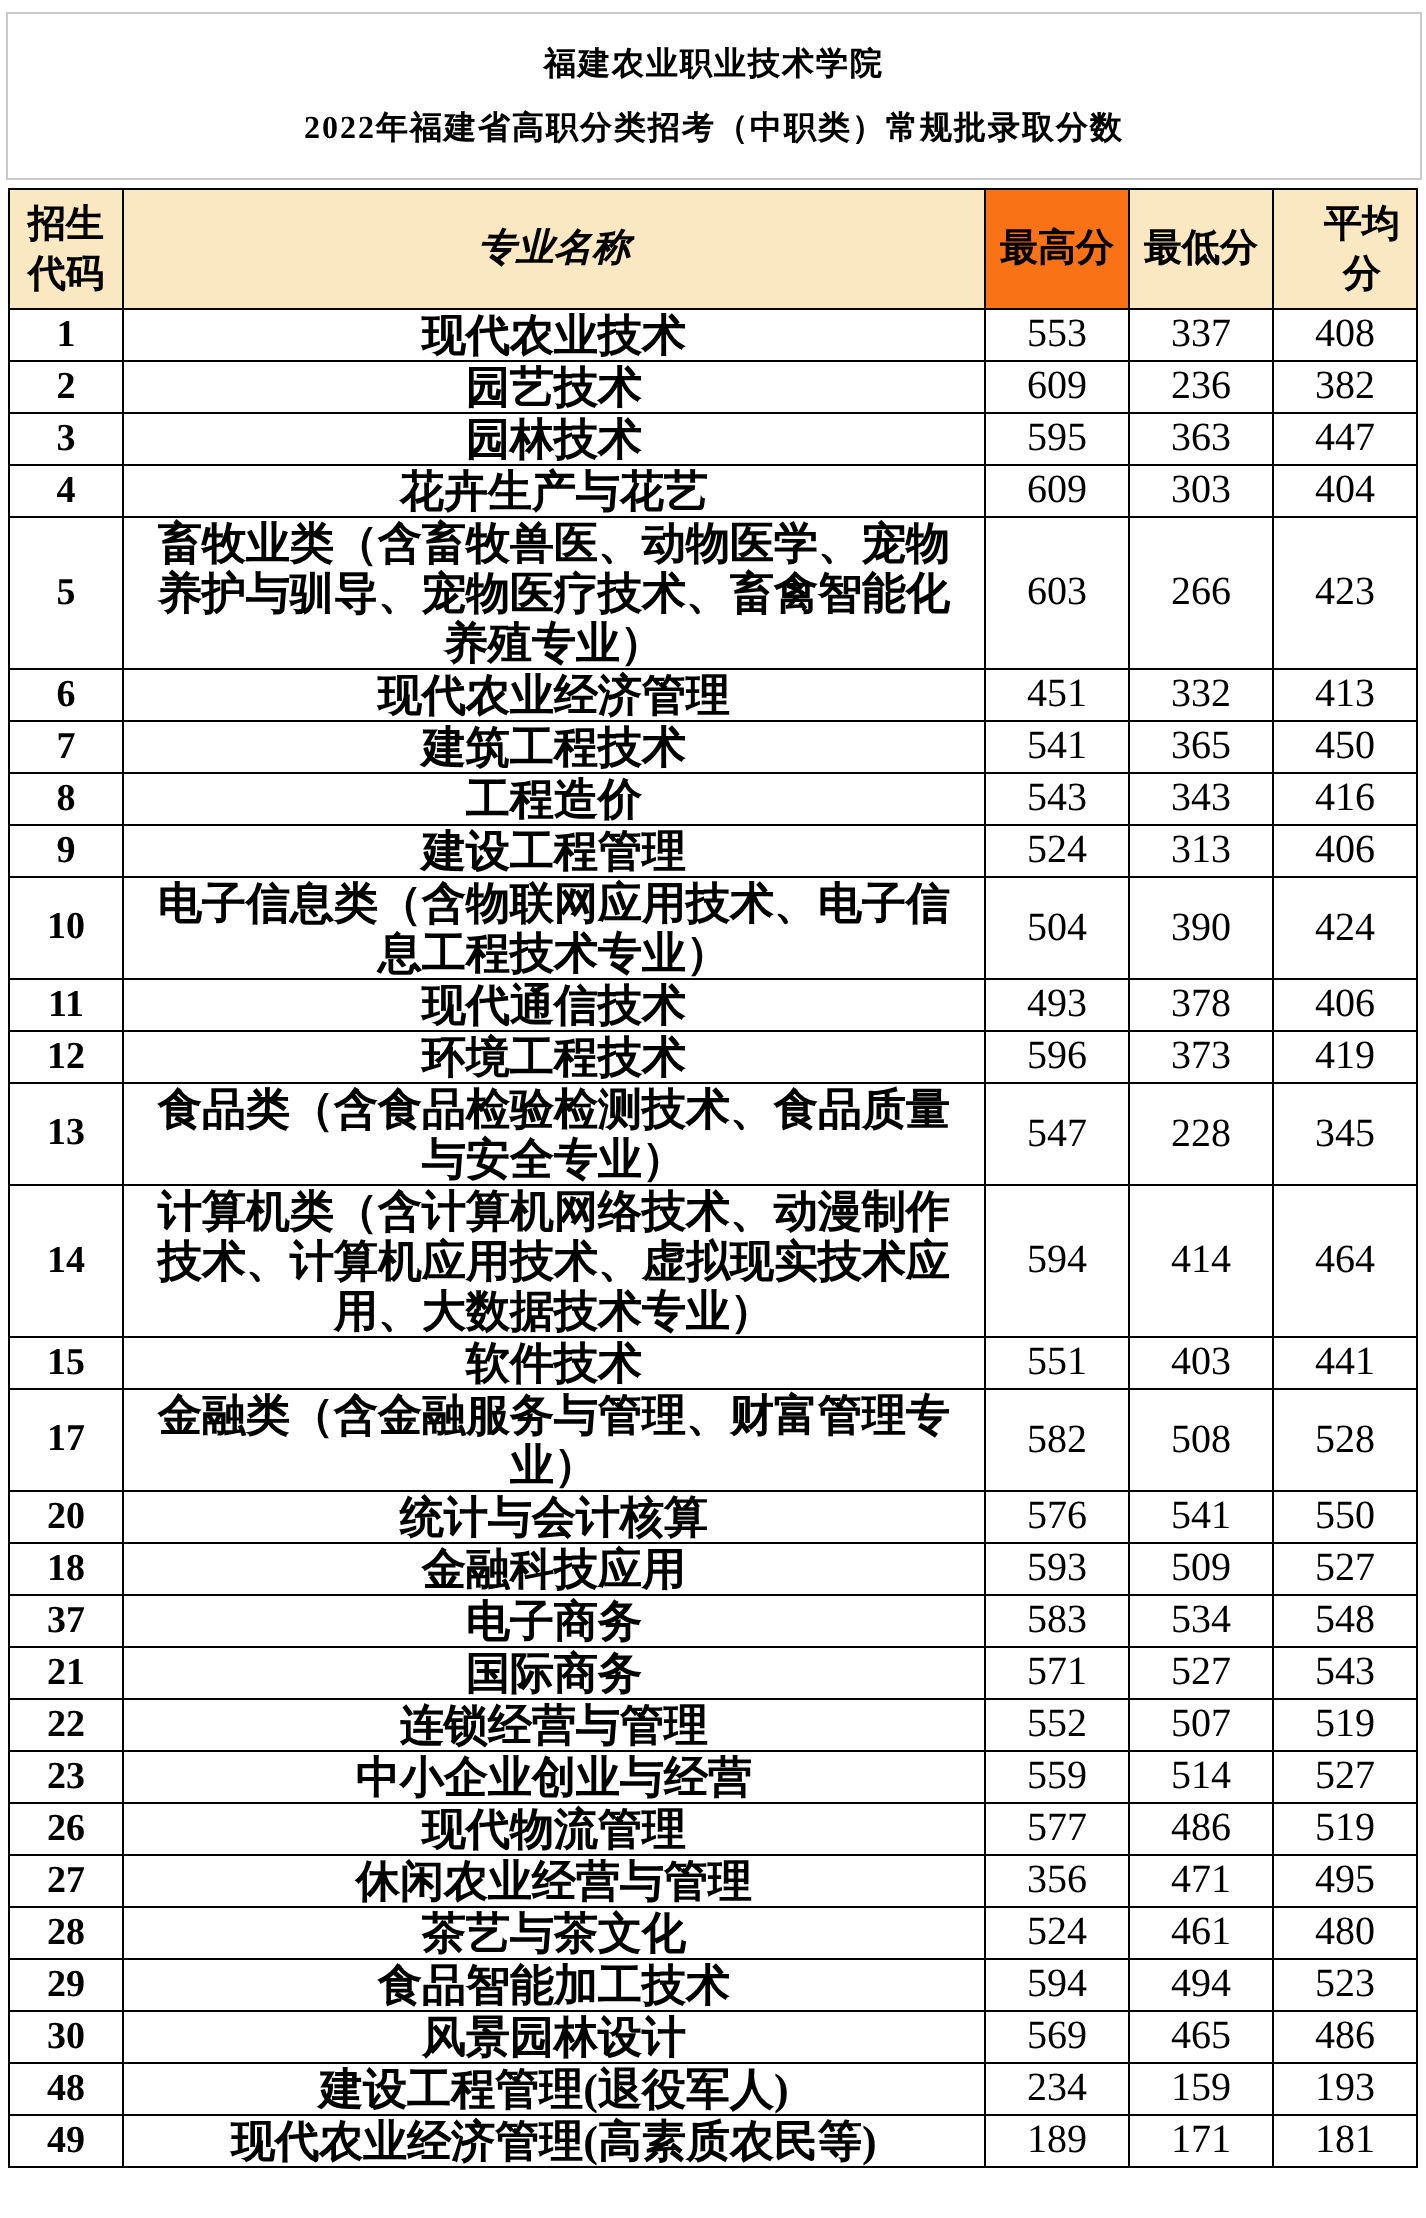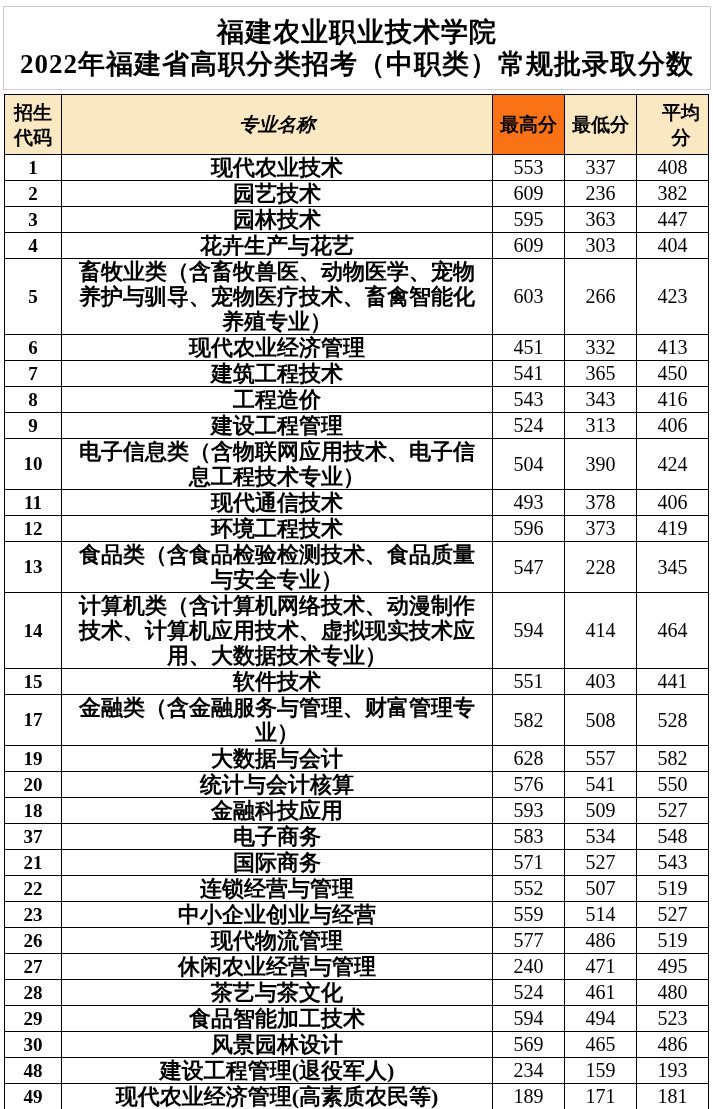--- a/index.html
+++ b/index.html
@@ -7,21 +7,21 @@
     width:713px;height:1109px;background:#ffffff;color:#000;
     font-family:"Liberation Serif","DejaVu Serif",serif;
     overflow:hidden;
   }
   .title-box{
     margin:6px 2px 4px 3px;height:84px;box-sizing:border-box;
     border:1px solid #c9c9ce;background:#ffffff;
     display:flex;flex-direction:column;justify-content:center;gap:1px;
   }
   .title-line{
-    text-align:center;font-weight:bold;font-size:27px;line-height:31px;
+    text-align:center;font-weight:bold;font-size:16px;line-height:31px;
     letter-spacing:1px;
   }
   table.score-table{
     border-collapse:collapse;table-layout:fixed;width:704px;margin-left:4px;
   }
   .score-table th,.score-table td{
     border:1.5px solid #000;text-align:center;vertical-align:middle;
     padding:0;overflow:hidden;
   }
   .score-table th{
@@ -168,27 +168,20 @@
         <td class="avg">441</td>
       </tr>
       <tr class="lines-1">
         <td class="code">17</td>
         <td class="name">金融类（含金融服务与管理、财富管理专业）</td>
         <td class="max">582</td>
         <td class="min">508</td>
         <td class="avg">528</td>
       </tr>
       <tr class="lines-1">
-        <td class="code">19</td>
-        <td class="name">大数据与会计</td>
-        <td class="max">628</td>
-        <td class="min">557</td>
-        <td class="avg">582</td>
-      </tr>
-      <tr class="lines-1">
         <td class="code">20</td>
         <td class="name">统计与会计核算</td>
         <td class="max">576</td>
         <td class="min">541</td>
         <td class="avg">550</td>
       </tr>
       <tr class="lines-1">
         <td class="code">18</td>
         <td class="name">金融科技应用</td>
         <td class="max">593</td>
@@ -226,21 +219,21 @@
       <tr class="lines-1">
         <td class="code">26</td>
         <td class="name">现代物流管理</td>
         <td class="max">577</td>
         <td class="min">486</td>
         <td class="avg">519</td>
       </tr>
       <tr class="lines-1">
         <td class="code">27</td>
         <td class="name">休闲农业经营与管理</td>
-        <td class="max">240</td>
+        <td class="max">356</td>
         <td class="min">471</td>
         <td class="avg">495</td>
       </tr>
       <tr class="lines-1">
         <td class="code">28</td>
         <td class="name">茶艺与茶文化</td>
         <td class="max">524</td>
         <td class="min">461</td>
         <td class="avg">480</td>
       </tr>

